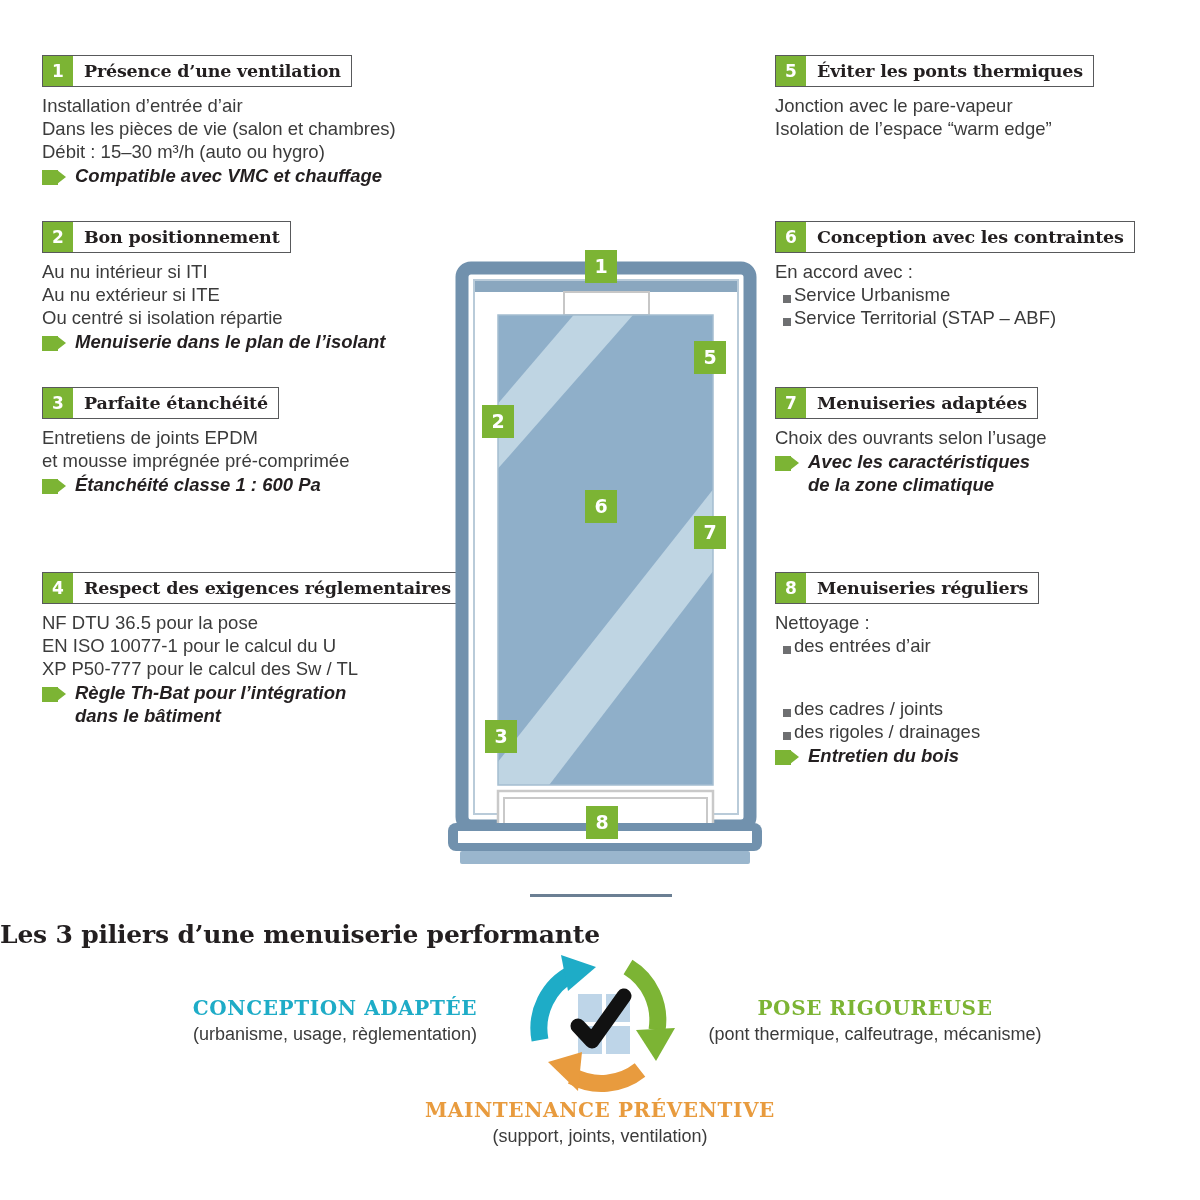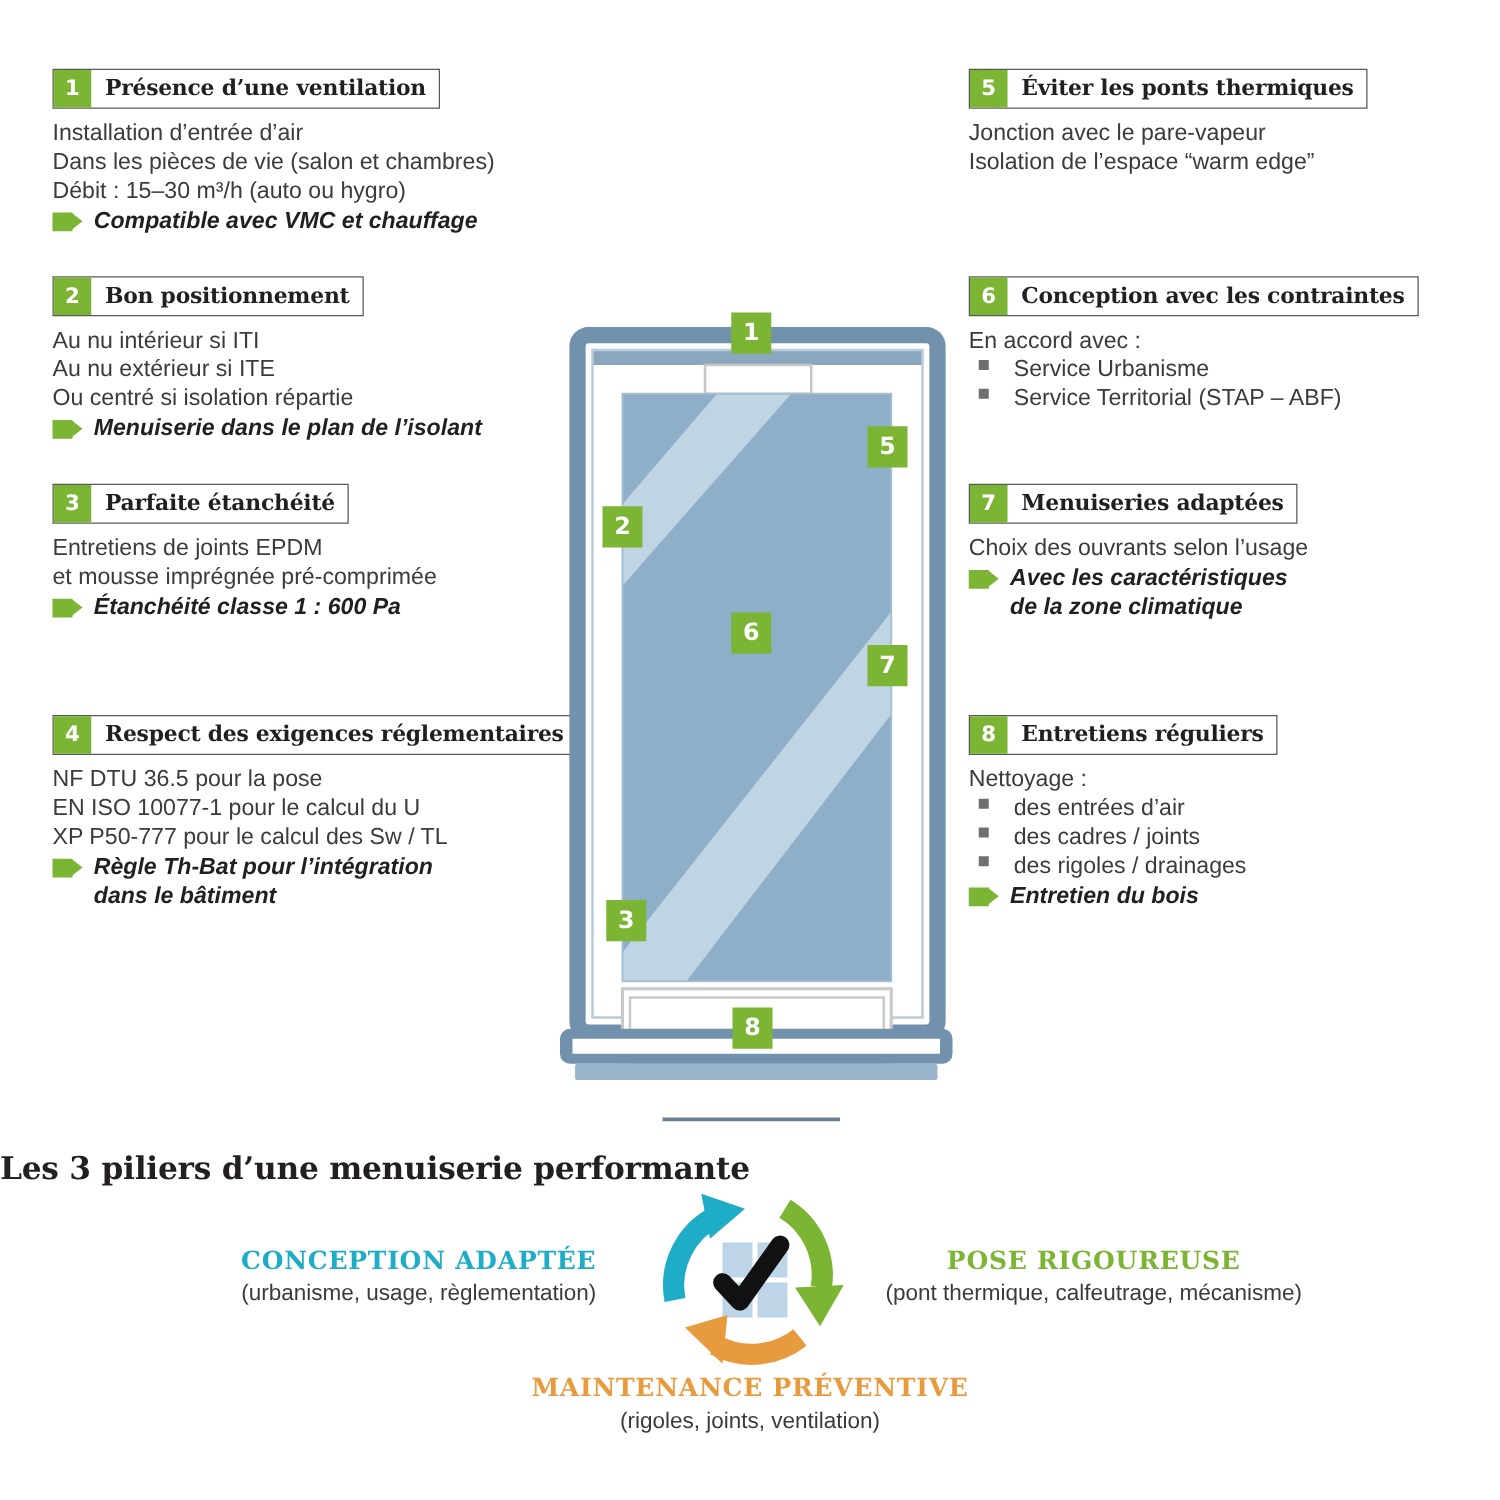--- a/index.html
+++ b/index.html
@@ -21,21 +21,21 @@
   .hdr .ttl{
     display:flex;align-items:center;padding:0 10px 0 11px;
     font-family:"DejaVu Serif", serif;font-weight:bold;font-size:17.5px;
     letter-spacing:-0.2px;white-space:nowrap;color:#231f20;
   }
   .body{margin-top:7px;}
   .line{
     font-size:18.5px;line-height:23px;color:#3b3b3b;white-space:nowrap;
     font-family:"Liberation Sans", sans-serif;
   }
-  .bullet{display:flex;align-items:center;gap:20px;white-space:nowrap;}
+  .bullet{display:flex;align-items:flex-end;gap:3px;white-space:nowrap;}
   .bullet .sq{
     width:8px;height:8px;min-width:8px;background:#6e6f71;
     position:relative;top:-3px;
   }
   .flag{display:flex;align-items:flex-start;gap:9px;margin-top:1px;font-style:italic;}
   .flag .tag{
     width:24px;height:15px;min-width:24px;margin-top:6px;position:relative;
   }
   .flag .tag::before{
     content:"";position:absolute;left:0;top:0;width:16px;height:15px;background:#7cb434;
@@ -189,29 +189,29 @@
           <span class="ftxt" style="display:block">Avec les caractéristiques</span>
           <span class="ftxt" style="display:block">de la zone climatique</span>
         </span>
       </div>
     </div>
   </div>
 
   <div class="block" style="left:775px;top:572px;">
     <div class="hdr">
       <div class="num">8</div>
-      <div class="ttl">Entretiens réguliers</div>
+      <div class="ttl">Menuiseries réguliers</div>
     </div>
     <div class="body">
       <div class="line">Nettoyage :</div>
       <div class="line bullet" style="margin-left:8px;">
         <span class="sq"></span>
         <span>des entrées d’air</span>
       </div>
-      <div class="line bullet" style="margin-left:8px;">
+      <div class="line bullet" style="margin-left:8px;margin-top:40px;">
         <span class="sq"></span>
         <span>des cadres / joints</span>
       </div>
       <div class="line bullet" style="margin-left:8px;">
         <span class="sq"></span>
         <span>des rigoles / drainages</span>
       </div>
       <div class="flag">
         <span class="tag"></span>
         <span class="ftxt">Entretien du bois</span>
@@ -282,21 +282,21 @@
     <div class="pdesc">(urbanisme, usage, règlementation)</div>
   </div>
 
   <div class="pillar" style="left:690px;top:996px;width:370px;">
     <div class="pname" style="color:#7cb434;">POSE RIGOUREUSE</div>
     <div class="pdesc">(pont thermique, calfeutrage, mécanisme)</div>
   </div>
 
   <div class="pillar" style="left:400px;top:1098px;width:400px;">
     <div class="pname" style="color:#e89b3e;">MAINTENANCE PRÉVENTIVE</div>
-    <div class="pdesc">(rigoles, joints, ventilation)</div>
+    <div class="pdesc">(support, joints, ventilation)</div>
   </div>
 
   <div id="cycle">
     <svg width="170" height="152" viewBox="0 0 170 152">
 
       <g>
         <rect x="58" y="46" width="24" height="28" fill="#bed5e8"></rect>
         <rect x="86" y="46" width="24" height="28" fill="#bed5e8"></rect>
         <rect x="58" y="78" width="24" height="28" fill="#bed5e8"></rect>
         <rect x="86" y="78" width="24" height="28" fill="#bed5e8"></rect>

